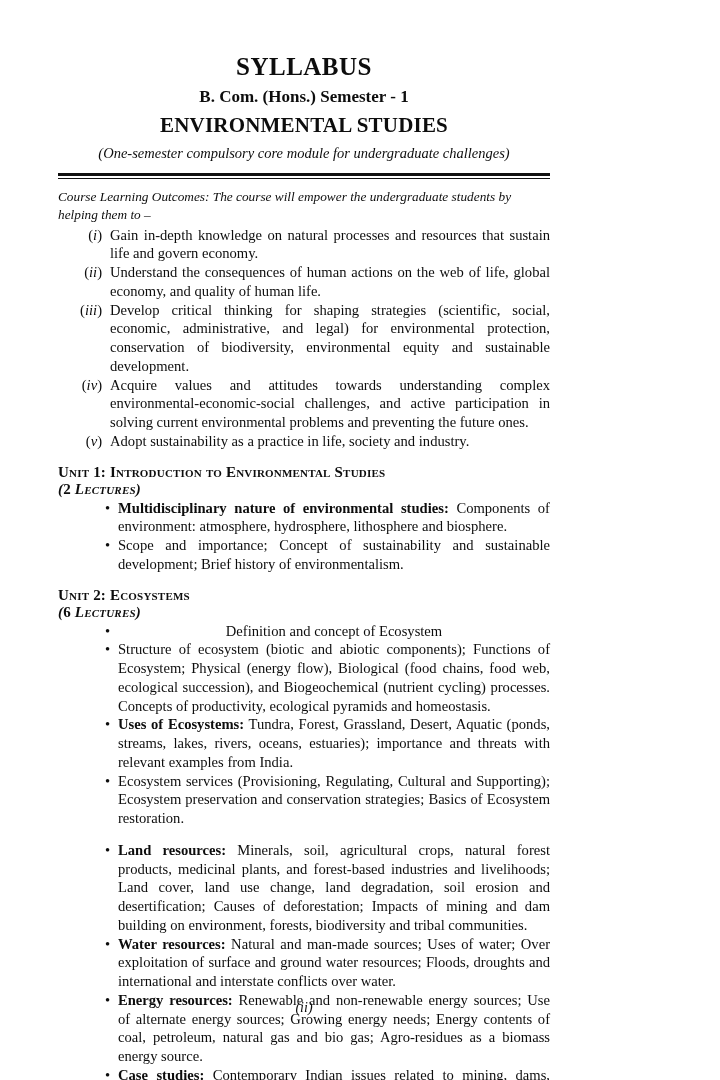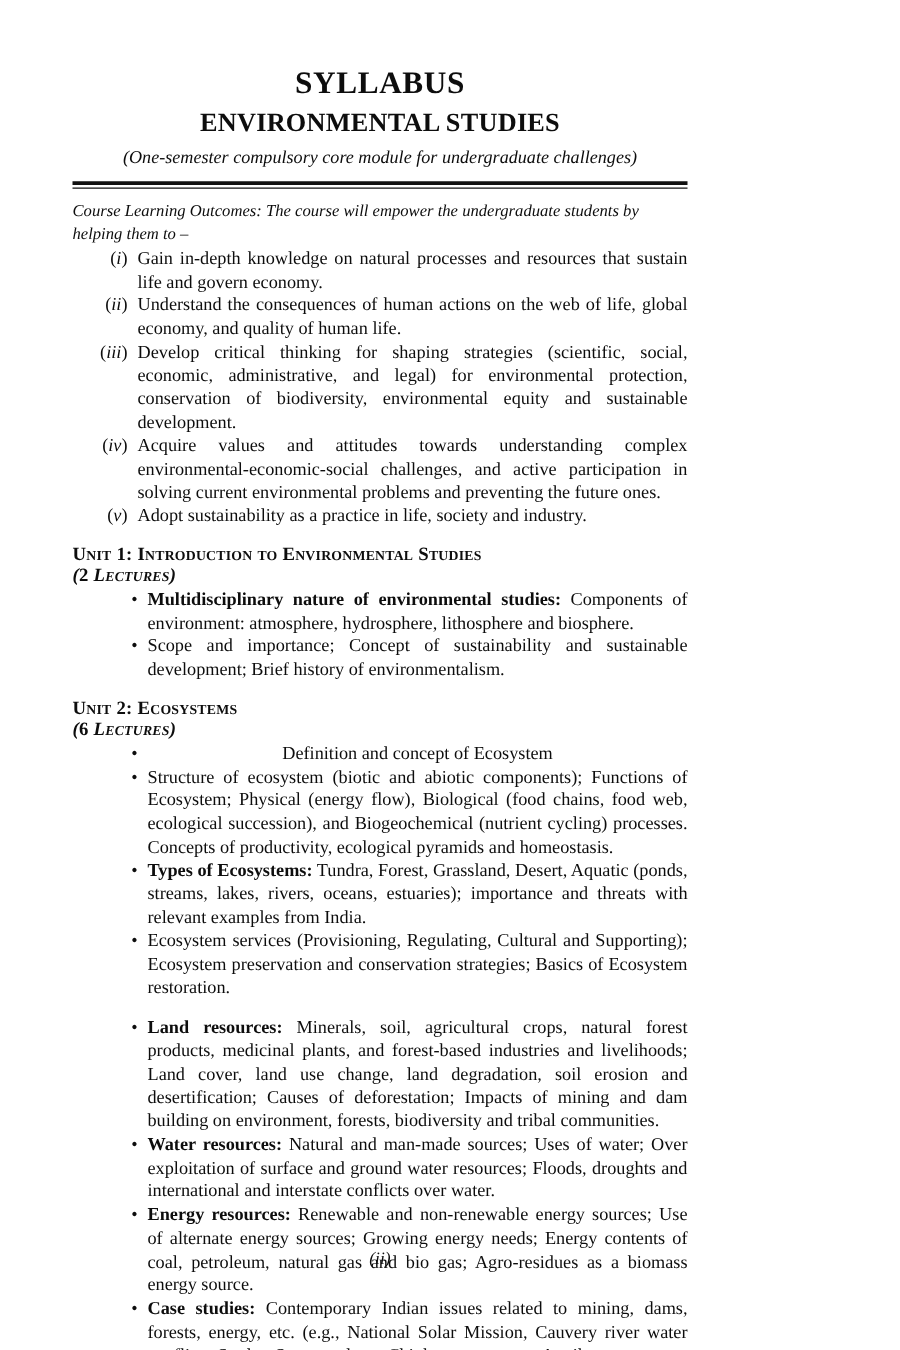--- a/index.html
+++ b/index.html
@@ -150,20 +150,21 @@
     font-style: italic;
   }
 </style>
 </head>
 <body>
 
 <div class="page">
 
   <div class="header">
     <div class="doc-title">SYLLABUS</div>
+    <div class="doc-subtitle">B. Com. (Hons.) Semester - 1</div>
     <div class="doc-course">ENVIRONMENTAL STUDIES</div>
     <div class="doc-note">(One-semester compulsory core module for undergraduate challenges)</div>
   </div>
 
   <div class="rule-wrap">
     <div class="rule-thick"></div>
     <div class="rule-thin"></div>
   </div>
 
   <div class="body">
@@ -219,21 +220,21 @@
         <li class="bullet-item">
           <span class="bullet-dot">•</span>
           <span class="bullet-text nojust"><span class="lead"></span><span>Definition and concept of Ecosystem</span></span>
         </li>
         <li class="bullet-item">
           <span class="bullet-dot">•</span>
           <span class="bullet-text"><span class="lead"></span><span>Structure of ecosystem (biotic and abiotic components); Functions of Ecosystem; Physical (energy flow), Biological (food chains, food web, ecological succession), and Biogeochemical (nutrient cycling) processes. Concepts of productivity, ecological pyramids and homeostasis.</span></span>
         </li>
         <li class="bullet-item">
           <span class="bullet-dot">•</span>
-          <span class="bullet-text"><span class="lead">Types of Ecosystems:</span><span> Tundra, Forest, Grassland, Desert, Aquatic (ponds, streams, lakes, rivers, oceans, estuaries); importance and threats with relevant examples from India.</span></span>
+          <span class="bullet-text"><span class="lead">Uses of Ecosystems:</span><span> Tundra, Forest, Grassland, Desert, Aquatic (ponds, streams, lakes, rivers, oceans, estuaries); importance and threats with relevant examples from India.</span></span>
         </li>
         <li class="bullet-item">
           <span class="bullet-dot">•</span>
           <span class="bullet-text"><span class="lead"></span><span>Ecosystem services (Provisioning, Regulating, Cultural and Supporting); Ecosystem preservation and conservation strategies; Basics of Ecosystem restoration.</span></span>
         </li>
       </ul>
     </div>
 
     <div class="unit">
       <ul class="bullets">

